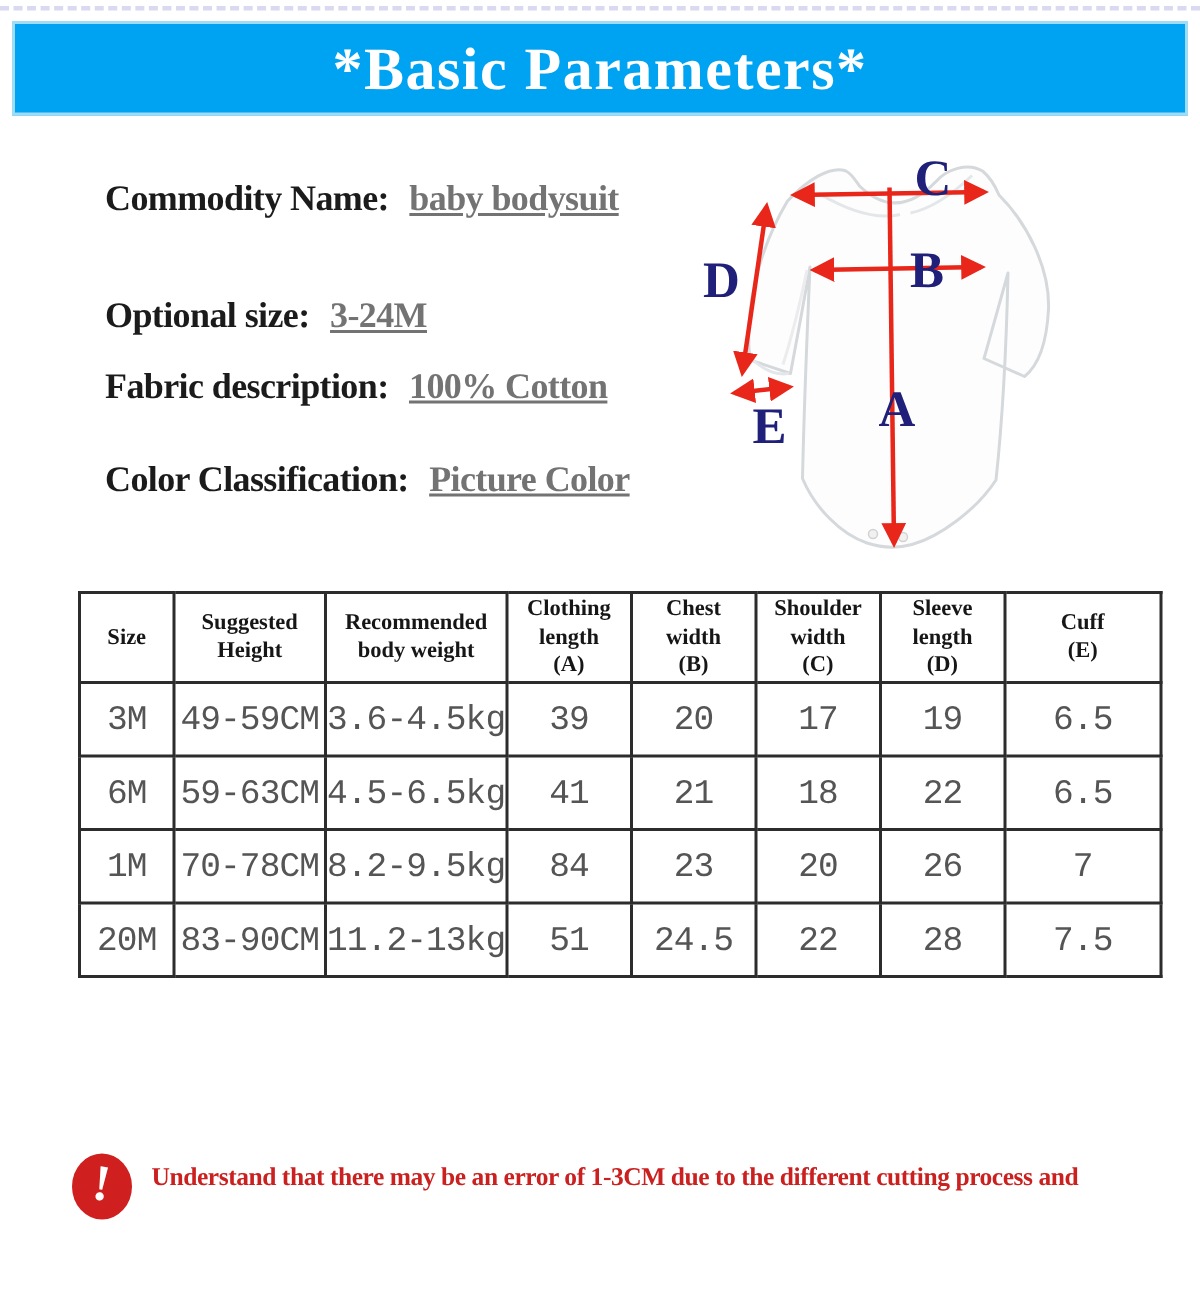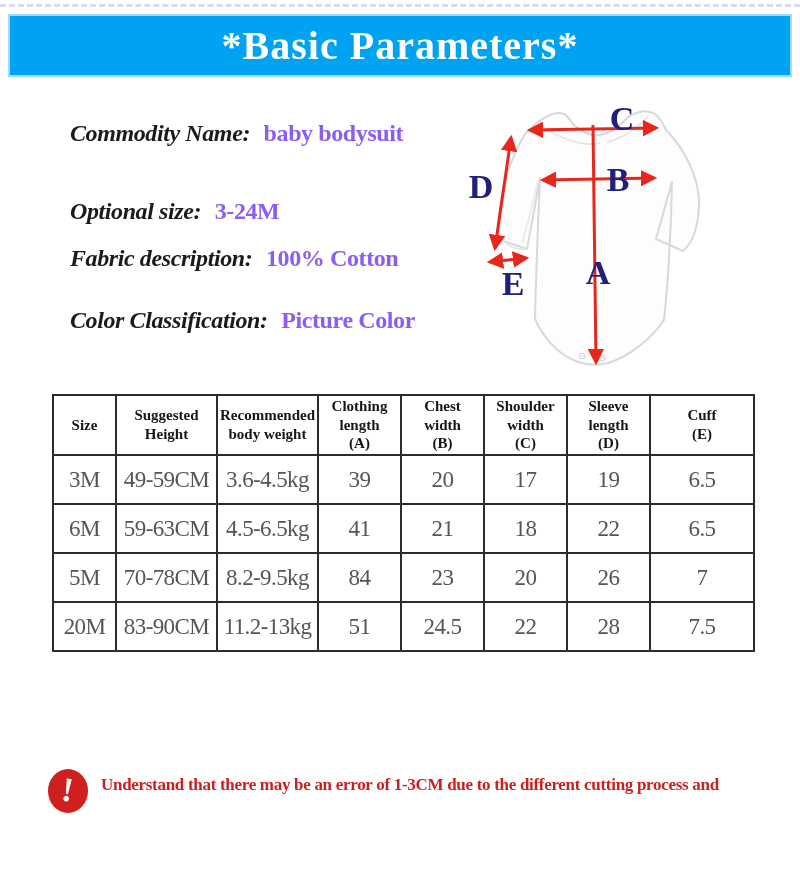--- a/index.html
+++ b/index.html
@@ -34,22 +34,22 @@
   }
   .info-list { position: absolute; left: 0; top: 0; }
   .info-item {
     position: absolute;
     left: 70px;
     white-space: nowrap;
     font-size: 24px;
     font-weight: bold;
     letter-spacing: -0.4px;
   }
-  .info-item .lbl { color: #1b1b1b; font-style: italic; }
-  .info-item .val { color: #8b5cf6; margin-left: 8px; }
+  .info-item .lbl { color: #1b1b1b; }
+  .info-item .val { color: #737373; margin-left: 8px; text-decoration: underline; }
   .info-item.i0 { top: 120px; }
   .info-item.i1 { top: 198px; }
   .info-item.i2 { top: 245px; text-align: center; }
   .info-item.i3 { top: 307px; }
 
   .figure { position: absolute; left: 450px; top: 88px; width: 350px; height: 300px; }
 
   .size-table {
     position: absolute;
     left: 52px; top: 394px;
@@ -65,21 +65,21 @@
   .size-table th {
     font-family: "Liberation Serif", serif;
     font-size: 15px;
     font-weight: bold;
     color: #161616;
     line-height: 1.25;
     white-space: pre-line;
     height: 60px;
   }
   .size-table td {
-    font-family: Liberation Serif, serif;
+    font-family: Liberation Mono, monospace;
     font-size: 23px;
     font-weight: 400;
     letter-spacing: -0.6px;
     color: #555555;
     height: 49px;
     white-space: nowrap;
   }
   .warning { position: absolute; left: 0; top: 0; }
   .warn-icon {
     position: absolute;
@@ -246,21 +246,21 @@
         <td>6M</td>
         <td>59-63CM</td>
         <td>4.5-6.5kg</td>
         <td>41</td>
         <td>21</td>
         <td>18</td>
         <td>22</td>
         <td>6.5</td>
       </tr>
       <tr>
-        <td>5M</td>
+        <td>1M</td>
         <td>70-78CM</td>
         <td>8.2-9.5kg</td>
         <td>84</td>
         <td>23</td>
         <td>20</td>
         <td>26</td>
         <td>7</td>
       </tr>
       <tr>
         <td>20M</td>

